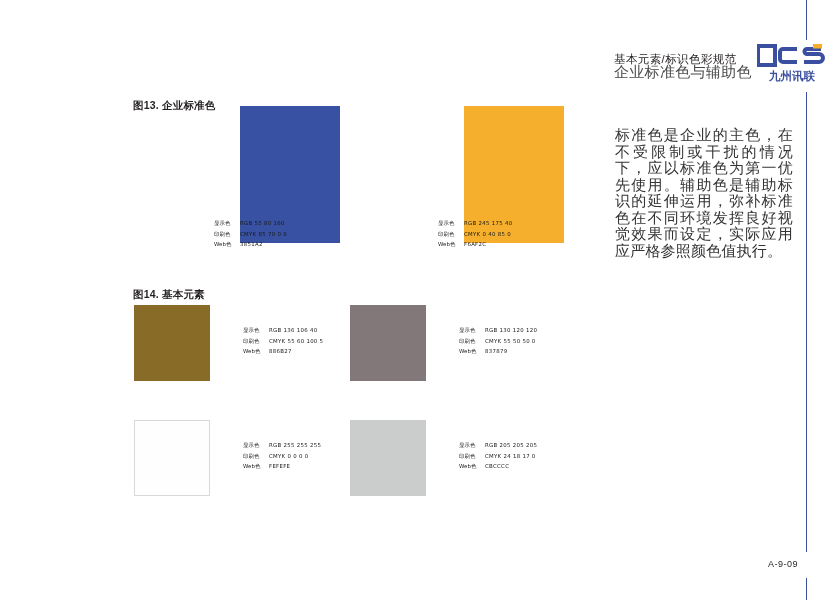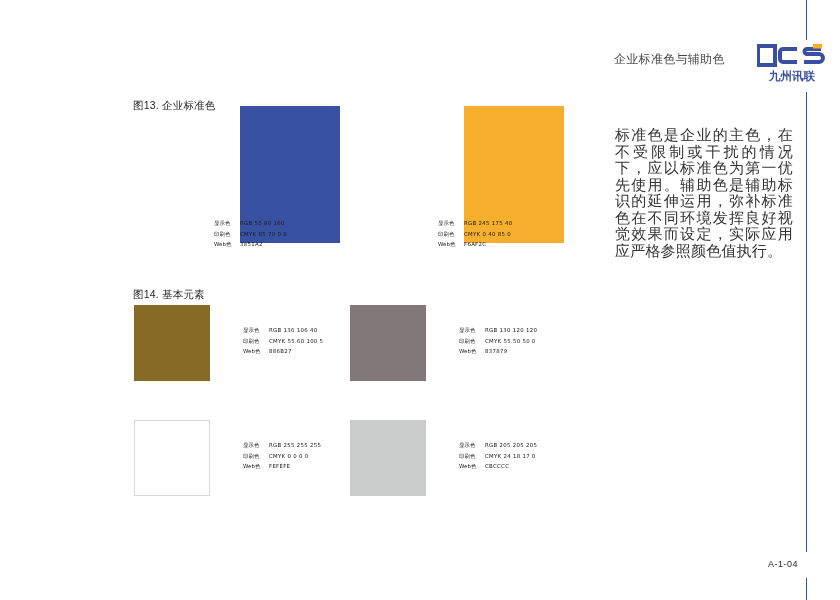--- a/index.html
+++ b/index.html
@@ -35,25 +35,26 @@
     width: 190px;
   }
   .header-title {
     font-size: 11.5px;
     line-height: 15px;
     color: #231f20;
     letter-spacing: .4px;
     white-space: nowrap;
   }
   .header-subtitle {
-    font-size: 12px;
+    font-size: 15px;
     line-height: 14px;
     color: #4a4a4a;
     letter-spacing: .3px;
     white-space: nowrap;
+    font-family: Liberation Mono, monospace;
   }
 
   
   .logo {
     position: absolute;
     left: 757px;
     top: 44px;
     width: 70px;
     height: 42px;
   }
@@ -84,20 +85,21 @@
     text-align: justify;
   }
 
   
   .fig-caption {
     position: absolute;
     font-size: 10.5px;
     color: #231f20;
     letter-spacing: .2px;
     white-space: nowrap;
+    font-weight: bold;
   }
   #fig13-caption { left: 133px; top: 99px; }
   #fig14-caption { left: 133px; top: 288px; }
 
   
   .swatch {
     position: absolute;
   }
   .swatch-white-box {
     border: 1px solid #d8d8d8;
@@ -134,20 +136,21 @@
   }
 </style>
 </head>
 <body>
 
 <div class="vrule vrule-top"></div>
 <div class="vrule vrule-mid"></div>
 <div class="vrule vrule-bottom"></div>
 
 <div class="header">
+  <div class="header-title">基本元素/标识色彩规范</div>
   <div class="header-subtitle">企业标准色与辅助色</div>
 </div>
 
 <div class="logo">
   <svg width="70" height="26" viewBox="0 0 70 26">
 
     <rect x="1" y="2" width="17" height="19" fill="none" stroke="#3b4fa0" stroke-width="4"></rect>
 
     <path d="M40 5 H26 A3 3 0 0 0 23 8 V15 A3 3 0 0 0 26 18 H40" fill="none" stroke="#3b4fa0" stroke-width="4"></path>
 
@@ -235,13 +238,13 @@
     <span class="spec-label">显示色</span><span class="spec-value">RGB 205 205 205</span>
   </span>
   <span class="spec-row">
     <span class="spec-label">印刷色</span><span class="spec-value">CMYK 24 18 17 0</span>
   </span>
   <span class="spec-row">
     <span class="spec-label">Web色</span><span class="spec-value">CBCCCC</span>
   </span>
 </div>
 
-<div class="page-number">A-1-04</div>
+<div class="page-number">A-9-09</div>
 
 </body></html>

